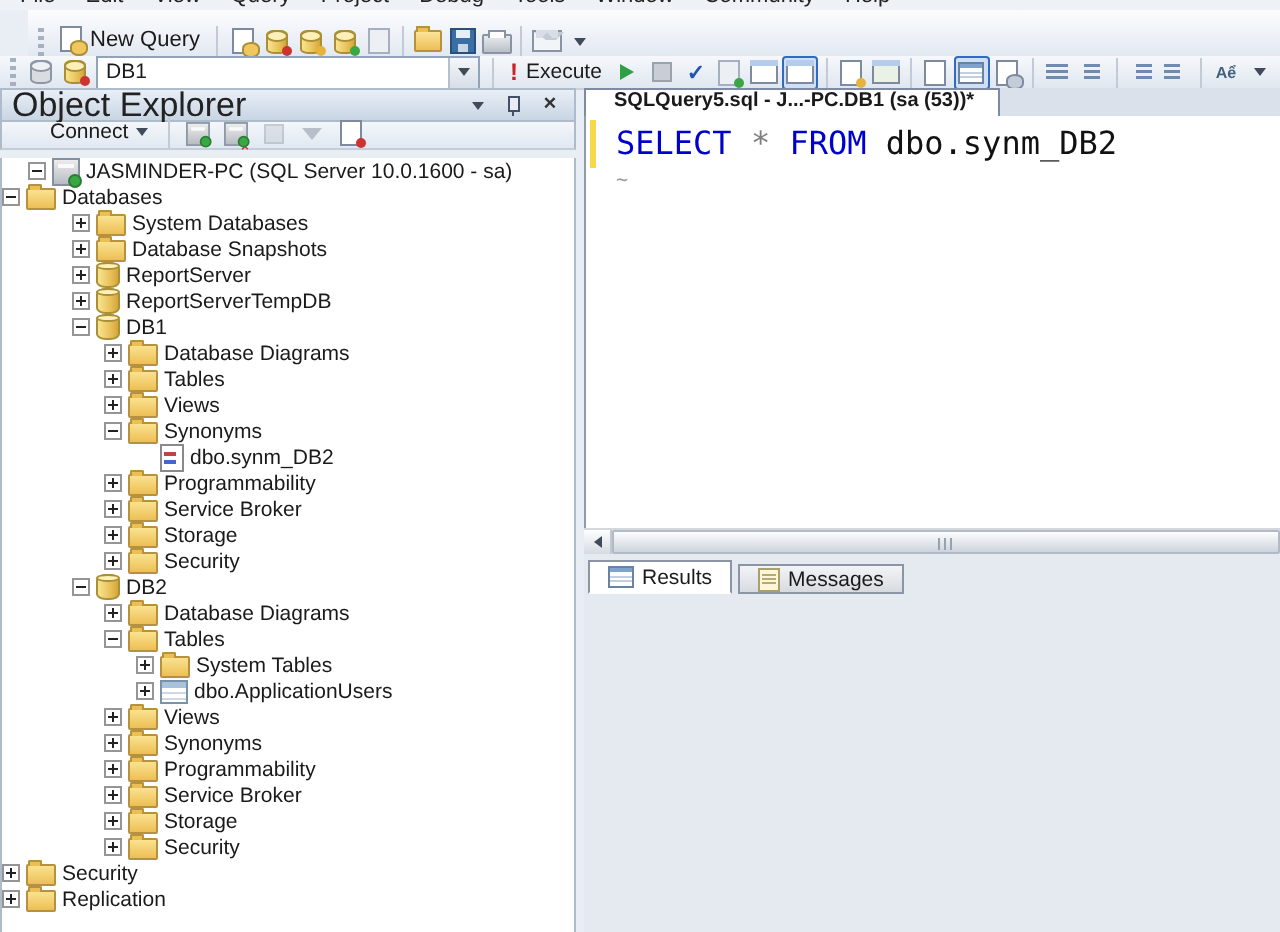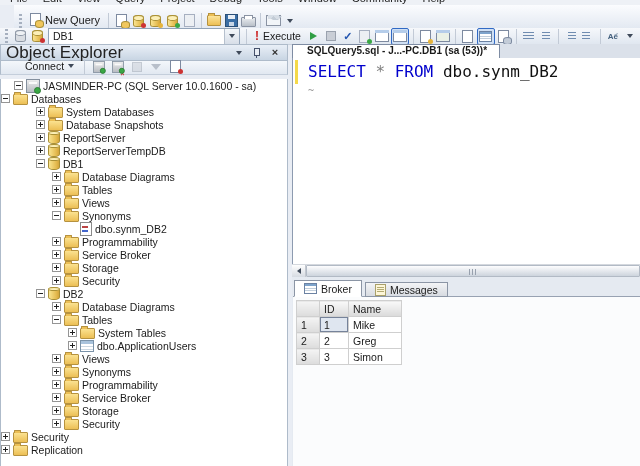--- a/index.html
+++ b/index.html
@@ -485,48 +485,22 @@
     <span class="hs-btn">
         <span class="tri-left"></span>
       </span>
     <span class="hs-thumb"></span>
   </div>
 
   <div class="results">
     <div class="res-tabs">
       <span class="rtab active">
         <span class="ic-grid"></span>
-        <span>Broker</span>
+        <span>Results</span>
       </span>
       <span class="rtab inactive">
         <span class="ic-msg"></span>
         <span>Messages</span>
       </span>
     </div>
-    <div class="res-body">
-      <table class="grid">
-        <tbody>
-            <tr>
-          <th class="gut"></th>
-          <th class="c-id">ID</th>
-          <th class="c-name">Name</th>
-        </tr>
-        <tr>
-          <td class="gut">1</td>
-          <td class="c-id sel">1</td>
-          <td class="c-name">Mike</td>
-        </tr>
-        <tr>
-          <td class="gut">2</td>
-          <td class="c-id">2</td>
-          <td class="c-name">Greg</td>
-        </tr>
-        <tr>
-          <td class="gut">3</td>
-          <td class="c-id">3</td>
-          <td class="c-name">Simon</td>
-        </tr>
-      </tbody>
-        </table>
-    </div>
   </div>
 
 </div>
 
 </body></html>

